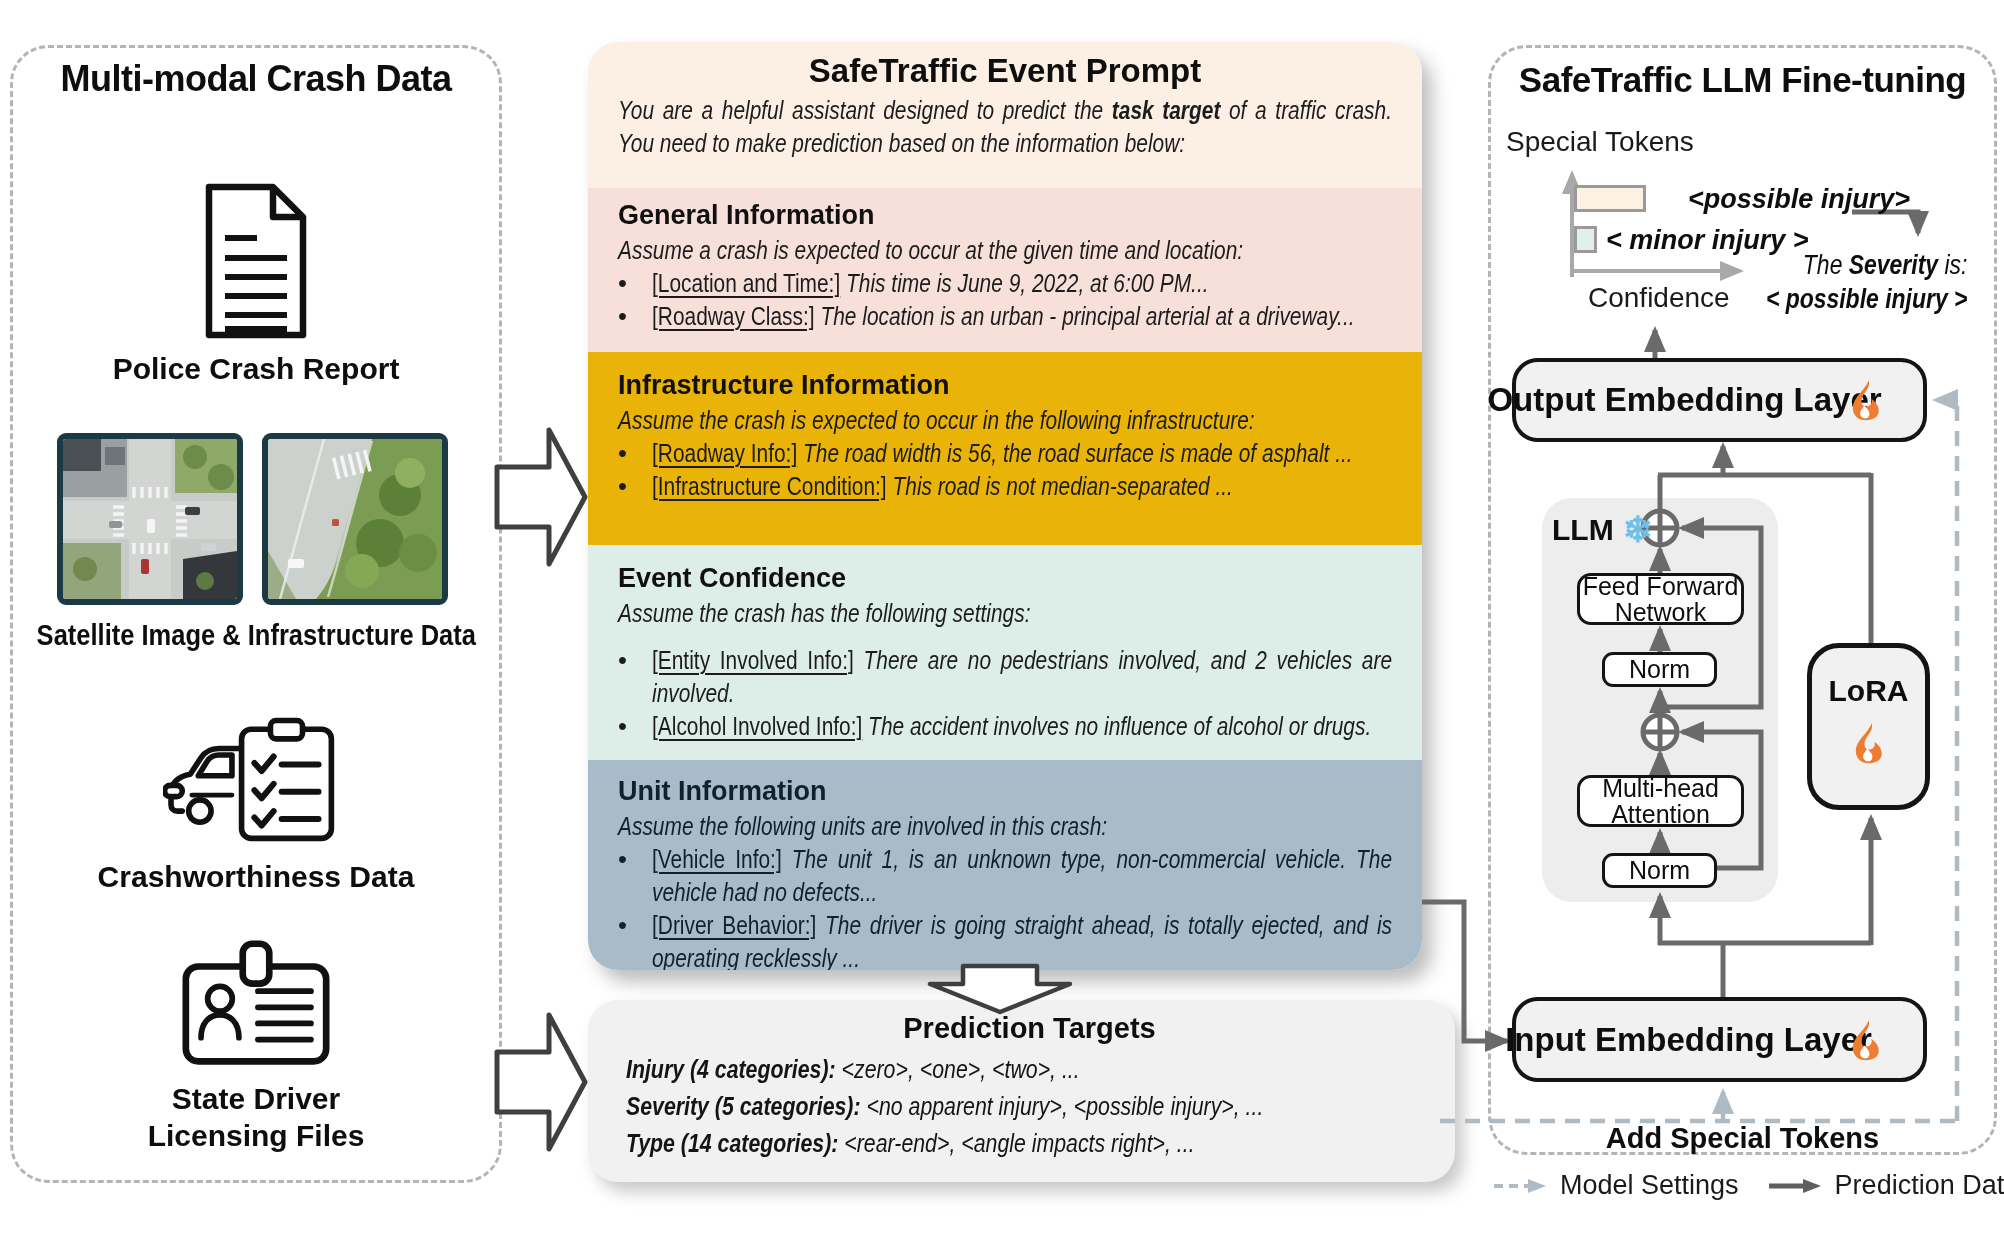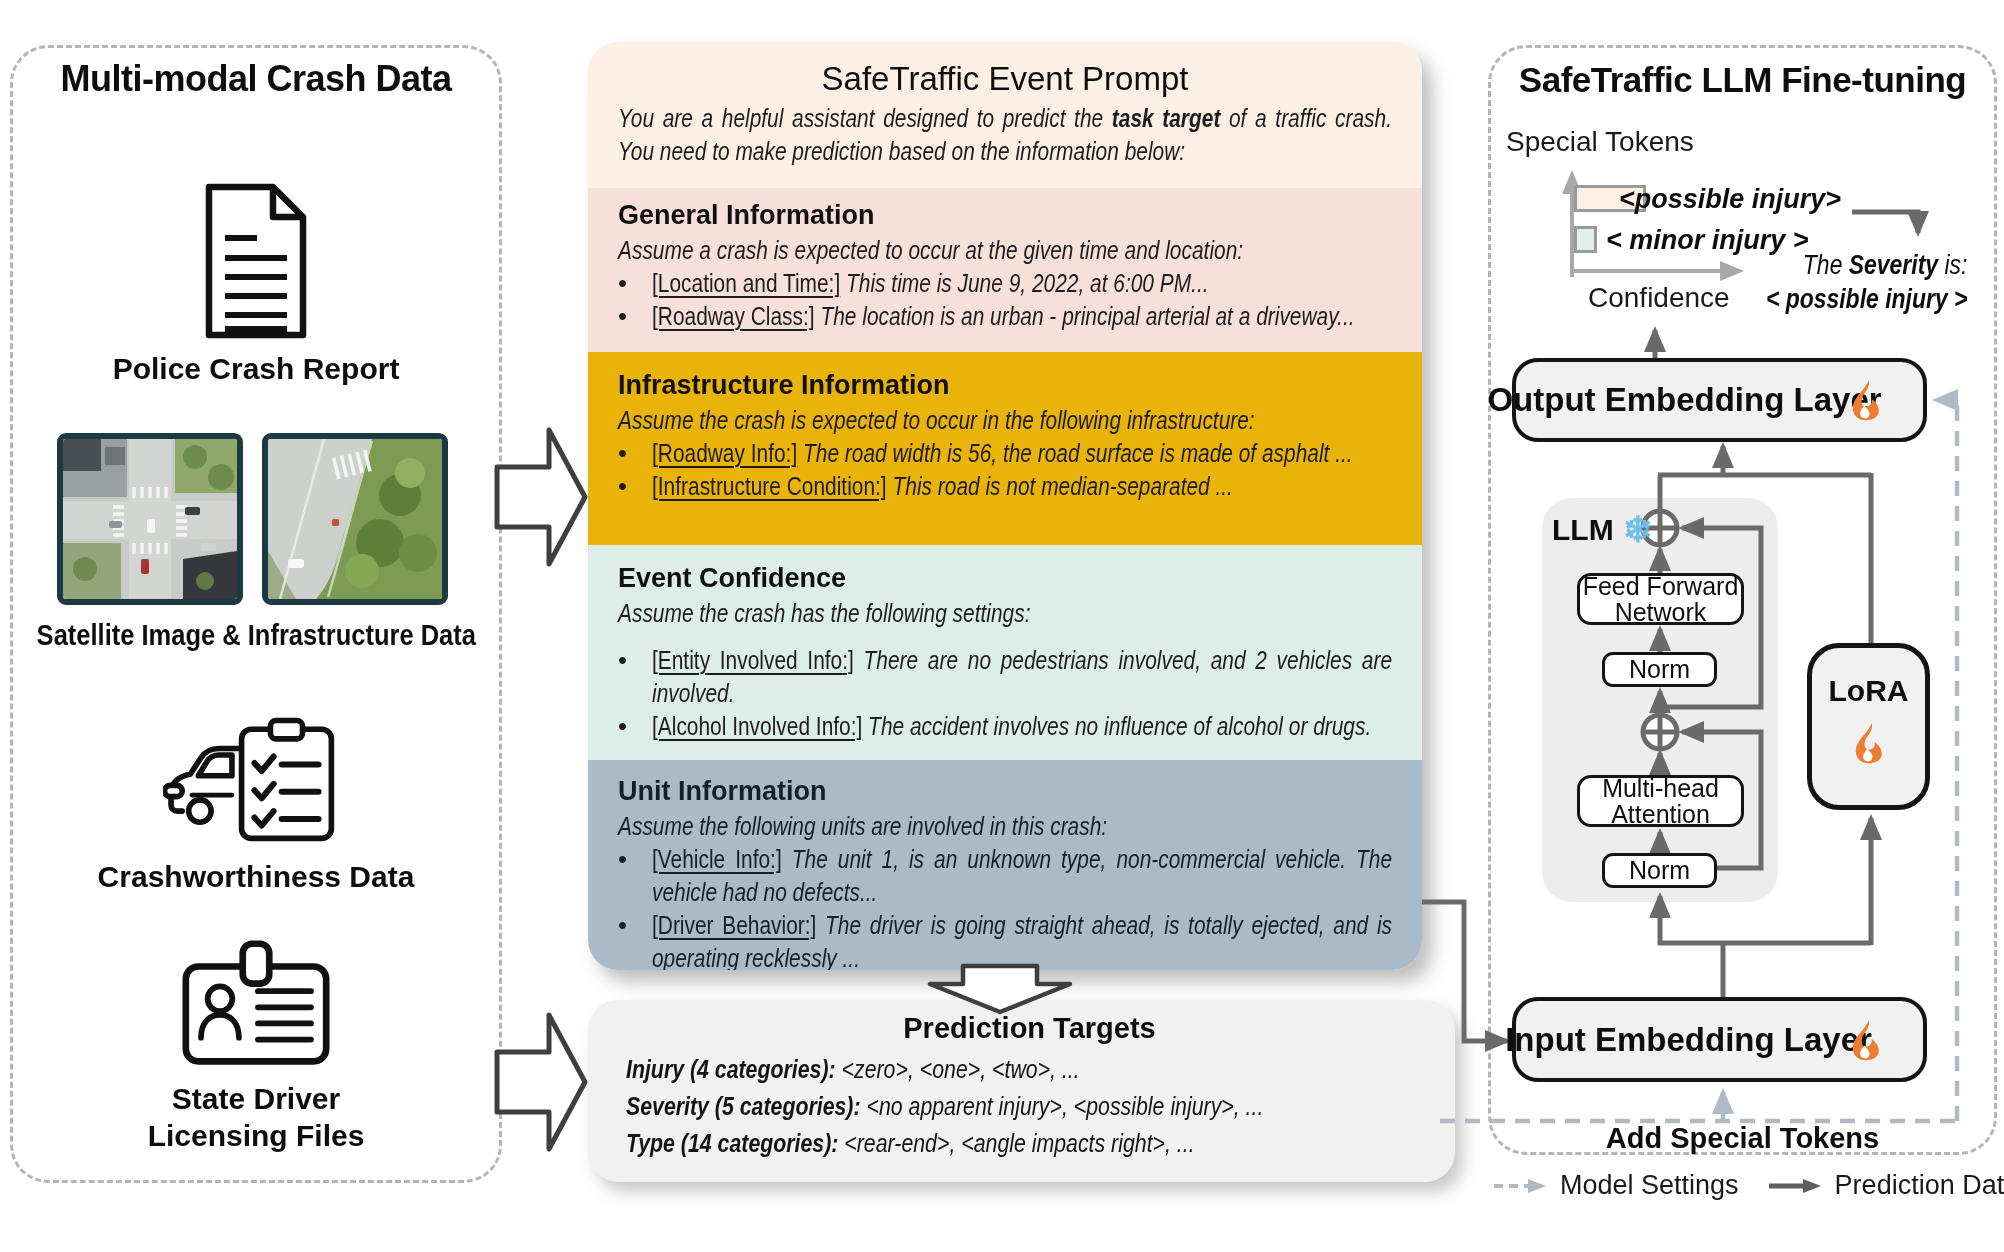--- a/index.html
+++ b/index.html
@@ -20,21 +20,21 @@
   .bullet { display:flex; }
   .dot { flex:0 0 34px; width:34px; font-style:normal; }
   .btxt { flex:1; }
   .lbl { font-style:normal; text-decoration:underline; text-underline-offset:4px; text-decoration-thickness:2px; }
   .sec-header  { background:#fcefe3; }
   .sec-general { background:#f7e0d9; }
   .sec-infra   { background:#eab308; }
   .sec-event   { background:#ddeee9; }
   .sec-unit    { background:#a9bbc8; }
   .sec-unit .pbody, .sec-unit .sec-h { color:#10202e; }
-  .prompt-title { font-size:33px; font-weight:400; text-align:center; margin-top:8px; color:#0e0e0e; }
+  .prompt-title { font-size:33px; font-weight:700; text-align:center; margin-top:0; color:#0e0e0e; }
 
   .predbox { left:588px; top:1000px; width:867px; height:182px; border-radius:30px; background:#f1f1f1;
              box-shadow:8px 10px 16px rgba(120,120,120,0.40); box-sizing:border-box; padding:12px 22px 0 38px; }
   .pred-title { font-size:29px; font-weight:700; text-align:center; color:#0e0e0e; margin-bottom:6px; }
   .pred-row { font-size:26px; font-style:italic; line-height:37px; color:#141414; white-space:nowrap; }
   .pred-row .plbl { font-weight:700; }
 
   
   .embed { background:#f1f1f1; border:4.5px solid #141414; border-radius:26px; box-sizing:border-box;
            display:flex; align-items:center; justify-content:center; }
@@ -325,21 +325,21 @@
     <g fill="#fff" stroke="#3f3f3f" stroke-width="5" stroke-linejoin="round">
       <polygon points="497,467 549,467 549,430 585,497 549,564 549,527 497,527"></polygon>
       <polygon points="497,1052 549,1052 549,1015 585,1082 549,1149 549,1112 497,1112"></polygon>
       <polygon points="963,966 1037,966 1037,984 1070,984 1000,1012 930,984 963,984" stroke-width="4.5"></polygon>
     </g>
   </svg>
 
   <div class="abs rp-small" style="left:1506px; top:126px;">Special Tokens</div>
 
   <div class="abs bar" style="left:1574px; top:185px; width:72px; height:27px; background:#fdf1e4;"></div>
-  <div class="abs barlabel" style="left:1619px; top:184px;text-align:right;">&lt;possible injury&gt;</div>
+  <div class="abs barlabel" style="left:1688px; top:184px;text-align:right;">&lt;possible injury&gt;</div>
   <div class="abs bar" style="left:1574px; top:226px; width:23px; height:27px; background:#e3efeb;"></div>
   <div class="abs barlabel" style="left:1606px; top:225px;">&lt; minor injury &gt;</div>
   <div class="abs rp-small" style="left:1588px; top:282px;">Confidence</div>
 
   <div class="abs sev" style="left:1714px; top:248px; width:278px;">
     <span class="squeeze" style="display:inline-block; width:118%; margin-left:-18%;"><span>The </span><span class="b" style="font-weight:700;">Severity</span><span> is:</span></span><br>
     <span class="b squeeze" style="display:inline-block; width:118%; margin-left:-18%; font-weight:700;">&lt; possible injury &gt;</span>
   </div>
 
   <div class="abs embed" style="left:1512px; top:358px; width:415px; height:84px;">

